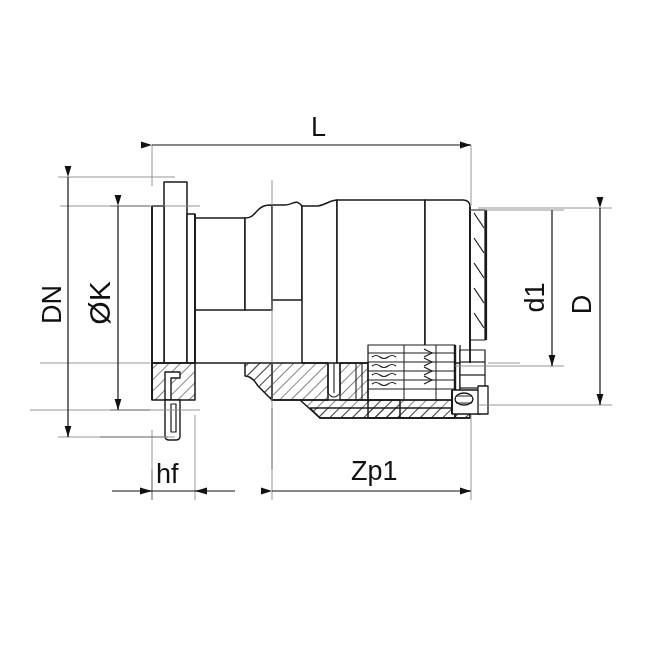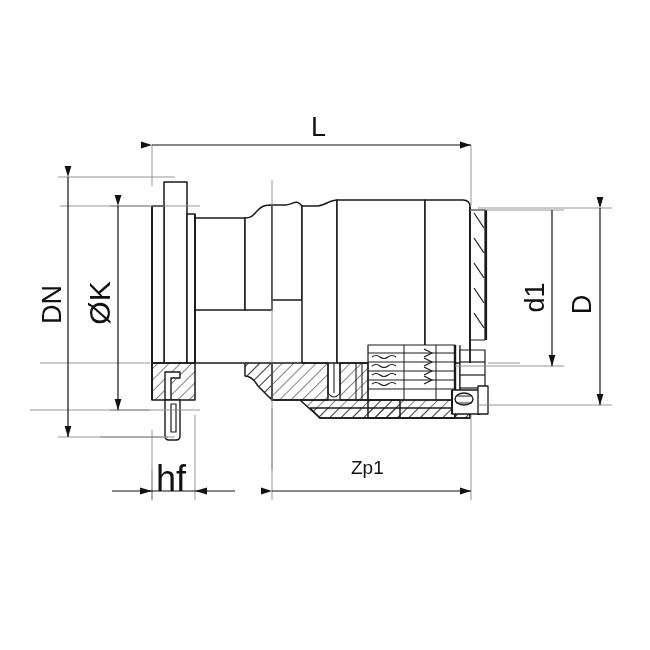--- a/index.html
+++ b/index.html
@@ -223,17 +223,17 @@
   <div class="dim-label" style="left:311px; top:114px; font-size:27px;">L</div>
 
   <div class="dim-label rot90" style="left:32px; top:291px; font-size:27px; width:40px; text-align:center;">DN</div>
 
   <div class="dim-label rot90" style="left:78px; top:288px; font-size:30px; width:44px; text-align:center;">ØK</div>
 
   <div class="dim-label rot90" style="left:514px; top:284px; font-size:27px; width:42px; text-align:center;">d1</div>
 
   <div class="dim-label rot90" style="left:563px; top:291px; font-size:27px; width:38px; text-align:center;">D</div>
 
-  <div class="dim-label" style="left:156px; top:461px; font-size:36px;">hf</div>
-
-  <div class="dim-label" style="left:351px; top:458px; font-size:19px;">Zp1</div>
+  <div class="dim-label" style="left:156px; top:461px; font-size:27px;">hf</div>
+
+  <div class="dim-label" style="left:351px; top:458px; font-size:27px;">Zp1</div>
 
 </div>
 
 </body></html>

